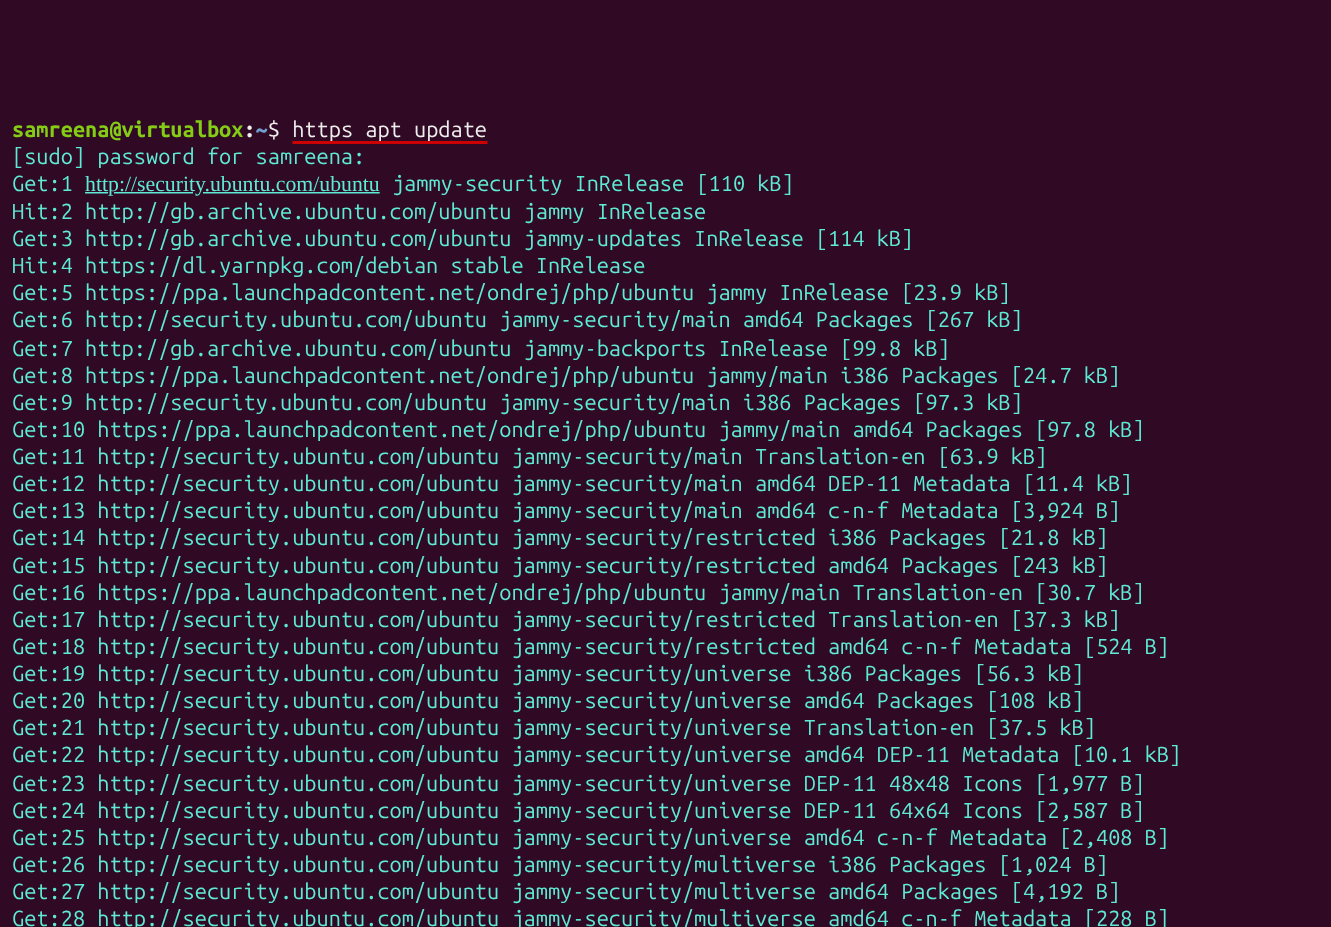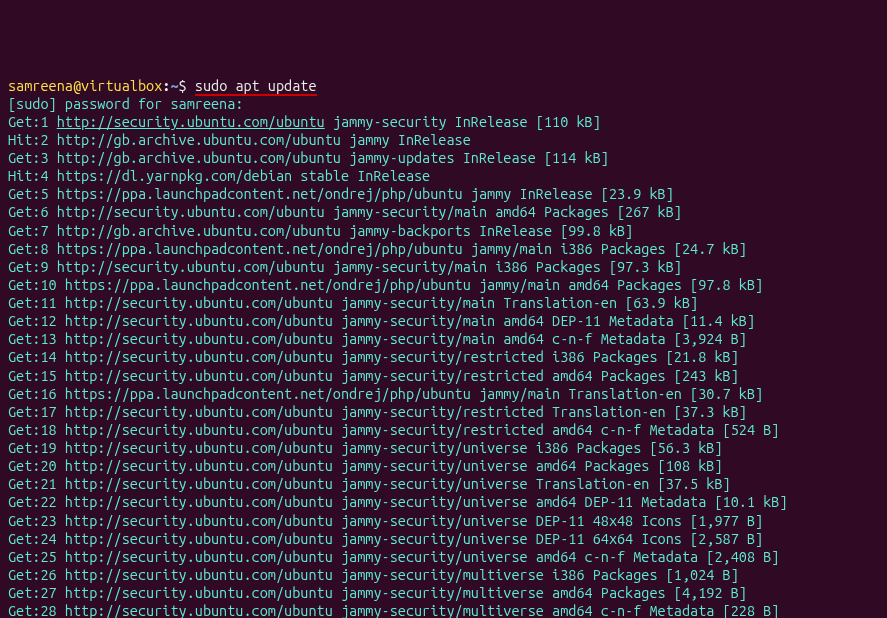--- a/index.html
+++ b/index.html
@@ -13,22 +13,22 @@
       font-family: 'Ubuntu Mono', 'DejaVu Sans Mono', 'Courier New', monospace;
       font-size: 14.5px;
       line-height: 1.25;
       padding: 4px 8px;
       width: 887px;
       height: 618px;
       overflow: hidden;
       white-space: pre;
     }
     .prompt-user {
-      color: #fde047;
-      font-weight: normal;
+      color: #84cc16;
+      font-weight: bold;
       text-align: center;
     }
     .prompt-colon {
       color: #eeeeec;
       font-weight: bold;
     }
     .prompt-path {
       color: #729fcf;
       font-weight: bold;
     }
@@ -40,24 +40,25 @@
     }
     .underline-red {
       border-bottom: 2px solid #cc0000;
       padding-bottom: 0px;
     }
     .line {
       color: #5eead4;
     }
     .url-underline {
       text-decoration: underline;
+      font-family: Liberation Serif, serif;
     }
   </style>
 </head>
 <body>
 
 
 
-<div><span><span class="prompt-user">samreena@virtualbox</span><span class="prompt-colon">:</span><span class="prompt-path">~</span><span class="prompt-dollar">$ </span><span class="cmd underline-red">sudo apt update</span></span>
+<div><span><span class="prompt-user">samreena@virtualbox</span><span class="prompt-colon">:</span><span class="prompt-path">~</span><span class="prompt-dollar">$ </span><span class="cmd underline-red">https apt update</span></span>
 <div id="output"><div class="line">[sudo] password for samreena:</div><div class="line">Get:1 <span class="url-underline">http://security.ubuntu.com/ubuntu</span> jammy-security InRelease [110 kB]</div><div class="line">Hit:2 http://gb.archive.ubuntu.com/ubuntu jammy InRelease</div><div class="line">Get:3 http://gb.archive.ubuntu.com/ubuntu jammy-updates InRelease [114 kB]</div><div class="line">Hit:4 https://dl.yarnpkg.com/debian stable InRelease</div><div class="line">Get:5 https://ppa.launchpadcontent.net/ondrej/php/ubuntu jammy InRelease [23.9 kB]</div><div class="line">Get:6 http://security.ubuntu.com/ubuntu jammy-security/main amd64 Packages [267 kB]</div><div class="line">Get:7 http://gb.archive.ubuntu.com/ubuntu jammy-backports InRelease [99.8 kB]</div><div class="line">Get:8 https://ppa.launchpadcontent.net/ondrej/php/ubuntu jammy/main i386 Packages [24.7 kB]</div><div class="line">Get:9 http://security.ubuntu.com/ubuntu jammy-security/main i386 Packages [97.3 kB]</div><div class="line">Get:10 https://ppa.launchpadcontent.net/ondrej/php/ubuntu jammy/main amd64 Packages [97.8 kB]</div><div class="line">Get:11 http://security.ubuntu.com/ubuntu jammy-security/main Translation-en [63.9 kB]</div><div class="line">Get:12 http://security.ubuntu.com/ubuntu jammy-security/main amd64 DEP-11 Metadata [11.4 kB]</div><div class="line">Get:13 http://security.ubuntu.com/ubuntu jammy-security/main amd64 c-n-f Metadata [3,924 B]</div><div class="line">Get:14 http://security.ubuntu.com/ubuntu jammy-security/restricted i386 Packages [21.8 kB]</div><div class="line">Get:15 http://security.ubuntu.com/ubuntu jammy-security/restricted amd64 Packages [243 kB]</div><div class="line">Get:16 https://ppa.launchpadcontent.net/ondrej/php/ubuntu jammy/main Translation-en [30.7 kB]</div><div class="line">Get:17 http://security.ubuntu.com/ubuntu jammy-security/restricted Translation-en [37.3 kB]</div><div class="line">Get:18 http://security.ubuntu.com/ubuntu jammy-security/restricted amd64 c-n-f Metadata [524 B]</div><div class="line">Get:19 http://security.ubuntu.com/ubuntu jammy-security/universe i386 Packages [56.3 kB]</div><div class="line">Get:20 http://security.ubuntu.com/ubuntu jammy-security/universe amd64 Packages [108 kB]</div><div class="line">Get:21 http://security.ubuntu.com/ubuntu jammy-security/universe Translation-en [37.5 kB]</div><div class="line">Get:22 http://security.ubuntu.com/ubuntu jammy-security/universe amd64 DEP-11 Metadata [10.1 kB]</div><div class="line">Get:23 http://security.ubuntu.com/ubuntu jammy-security/universe DEP-11 48x48 Icons [1,977 B]</div><div class="line">Get:24 http://security.ubuntu.com/ubuntu jammy-security/universe DEP-11 64x64 Icons [2,587 B]</div><div class="line">Get:25 http://security.ubuntu.com/ubuntu jammy-security/universe amd64 c-n-f Metadata [2,408 B]</div><div class="line">Get:26 http://security.ubuntu.com/ubuntu jammy-security/multiverse i386 Packages [1,024 B]</div><div class="line">Get:27 http://security.ubuntu.com/ubuntu jammy-security/multiverse amd64 Packages [4,192 B]</div><div class="line">Get:28 http://security.ubuntu.com/ubuntu jammy-security/multiverse amd64 c-n-f Metadata [228 B]</div></div></div>
 
 
 
 
 </body></html>

